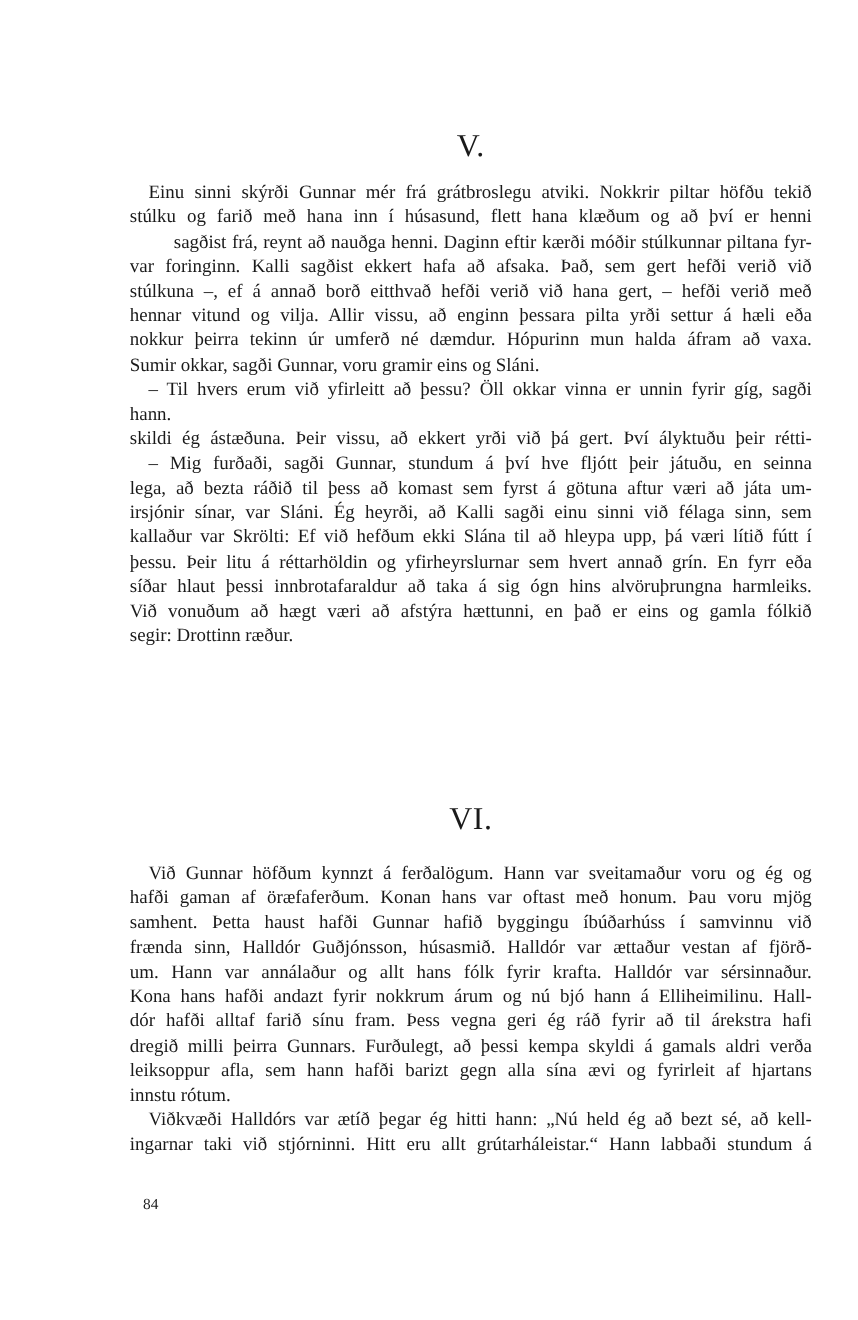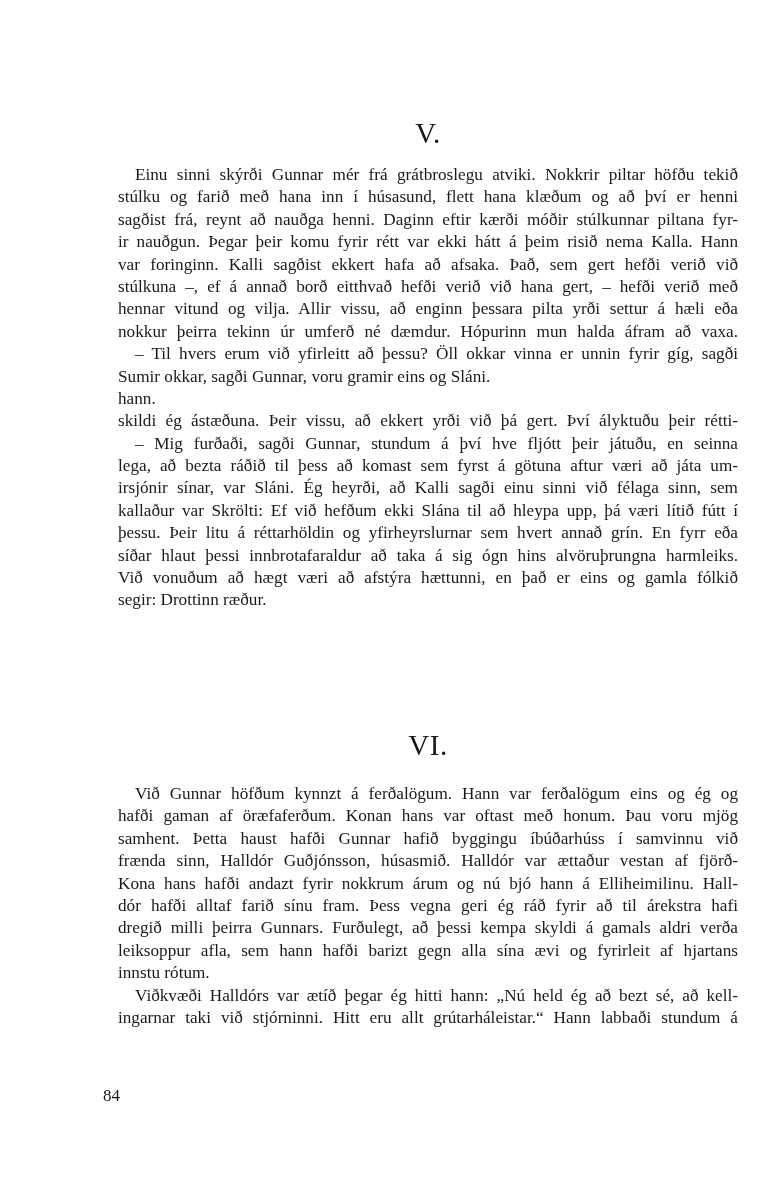--- a/index.html
+++ b/index.html
@@ -52,67 +52,67 @@
     }
     .line.last {
       text-align: left;
       text-align-last: left;
     }
     .line.indent {
       padding-left: 17px;
     }
     .page-number {
       position: absolute;
-      left: 103px;
+      left: 130px;
       top: 1086px;
-      font-size: 17px;
+      font-size: 14px;
       line-height: 20px;
     }
   </style>
 </head>
 <body>
 
 <div class="page">
 
   <div class="heading h5">V.</div>
 
   <div class="section s5">
 
     <span class="line indent" style="white-space: normal; height: 22.4px; overflow: hidden;">Einu sinni skýrði Gunnar mér frá grátbroslegu atviki. Nokkrir piltar höfðu tekið</span>
     <span class="line" style="white-space: normal; height: 22.4px; overflow: hidden;">stúlku og farið með hana inn í húsasund, flett hana klæðum og að því er henni</span>
-    <span class="line" style="white-space: normal; height: 22.4px; overflow: hidden;">sagðist frá, reynt að nauðga henni. Daginn eftir kærði móðir stúlkunnar piltana fyr-</span>
-    <span class="line" style="white-space: normal; height: 22.4px; overflow: hidden;">ir nauðgun. Þegar þeir komu fyrir rétt var ekki hátt á þeim risið nema Kalla. Hann</span>
+    <span class="line" style="white-space: normal; height: 22.4px; overflow: hidden; margin-left: 40px;">sagðist frá, reynt að nauðga henni. Daginn eftir kærði móðir stúlkunnar piltana fyr-</span>
     <span class="line" style="white-space: normal; height: 22.4px; overflow: hidden;">var foringinn. Kalli sagðist ekkert hafa að afsaka. Það, sem gert hefði verið við</span>
     <span class="line" style="white-space: normal; height: 22.4px; overflow: hidden;">stúlkuna –, ef á annað borð eitthvað hefði verið við hana gert, – hefði verið með</span>
     <span class="line" style="white-space: normal; height: 22.4px; overflow: hidden;">hennar vitund og vilja. Allir vissu, að enginn þessara pilta yrði settur á hæli eða</span>
     <span class="line" style="white-space: normal; height: 22.4px; overflow: hidden;">nokkur þeirra tekinn úr umferð né dæmdur. Hópurinn mun halda áfram að vaxa.</span>
+    <span class="line last">Sumir okkar, sagði Gunnar, voru gramir eins og Sláni.</span>
+
     <span class="line indent" style="white-space: normal; height: 22.4px; overflow: hidden;">– Til hvers erum við yfirleitt að þessu? Öll okkar vinna er unnin fyrir gíg, sagði</span>
-
-    <span class="line last">Sumir okkar, sagði Gunnar, voru gramir eins og Sláni.</span>
     <span class="line last">hann.</span>
 
     <span class="line" style="white-space: normal; height: 22.4px; overflow: hidden;">skildi ég ástæðuna. Þeir vissu, að ekkert yrði við þá gert. Því ályktuðu þeir rétti-</span>
     <span class="line indent" style="white-space: normal; height: 22.4px; overflow: hidden;">– Mig furðaði, sagði Gunnar, stundum á því hve fljótt þeir játuðu, en seinna</span>
     <span class="line" style="white-space: normal; height: 22.4px; overflow: hidden;">lega, að bezta ráðið til þess að komast sem fyrst á götuna aftur væri að játa um-</span>
     <span class="line" style="white-space: normal; height: 22.4px; overflow: hidden;">irsjónir sínar, var Sláni. Ég heyrði, að Kalli sagði einu sinni við félaga sinn, sem</span>
     <span class="line" style="white-space: normal; height: 22.4px; overflow: hidden;">kallaður var Skrölti: Ef við hefðum ekki Slána til að hleypa upp, þá væri lítið fútt í</span>
     <span class="line" style="white-space: normal; height: 22.4px; overflow: hidden;">þessu. Þeir litu á réttarhöldin og yfirheyrslurnar sem hvert annað grín. En fyrr eða</span>
     <span class="line" style="white-space: normal; height: 22.4px; overflow: hidden;">síðar hlaut þessi innbrotafaraldur að taka á sig ógn hins alvöruþrungna harmleiks.</span>
     <span class="line" style="white-space: normal; height: 22.4px; overflow: hidden;">Við vonuðum að hægt væri að afstýra hættunni, en það er eins og gamla fólkið</span>
     <span class="line last">segir: Drottinn ræður.</span>
   </div>
 
   <div class="heading h6">VI.</div>
 
   <div class="section s6">
 
-    <span class="line indent" style="white-space: normal; height: 22.4px; overflow: hidden;">Við Gunnar höfðum kynnzt á ferðalögum. Hann var ferðalögum eins og ég og</span>
+    <span class="line indent" style="white-space: normal; height: 22.4px; overflow: hidden;">Við Gunnar höfðum kynnzt á ferðalögum. Hann var sveitamaður voru og ég og</span>
     <span class="line" style="white-space: normal; height: 22.4px; overflow: hidden;">hafði gaman af öræfaferðum. Konan hans var oftast með honum. Þau voru mjög</span>
     <span class="line" style="white-space: normal; height: 22.4px; overflow: hidden;">samhent. Þetta haust hafði Gunnar hafið byggingu íbúðarhúss í samvinnu við</span>
     <span class="line" style="white-space: normal; height: 22.4px; overflow: hidden;">frænda sinn, Halldór Guðjónsson, húsasmið. Halldór var ættaður vestan af fjörð-</span>
+    <span class="line" style="white-space: normal; height: 22.4px; overflow: hidden;">um. Hann var annálaður og allt hans fólk fyrir krafta. Halldór var sérsinnaður.</span>
     <span class="line" style="white-space: normal; height: 22.4px; overflow: hidden;">Kona hans hafði andazt fyrir nokkrum árum og nú bjó hann á Elliheimilinu. Hall-</span>
     <span class="line" style="white-space: normal; height: 22.4px; overflow: hidden;">dór hafði alltaf farið sínu fram. Þess vegna geri ég ráð fyrir að til árekstra hafi</span>
     <span class="line" style="white-space: normal; height: 22.4px; overflow: hidden;">dregið milli þeirra Gunnars. Furðulegt, að þessi kempa skyldi á gamals aldri verða</span>
     <span class="line" style="white-space: normal; height: 22.4px; overflow: hidden;">leiksoppur afla, sem hann hafði barizt gegn alla sína ævi og fyrirleit af hjartans</span>
     <span class="line last">innstu rótum.</span>
 
     <span class="line indent" style="white-space: normal; height: 22.4px; overflow: hidden;">Viðkvæði Halldórs var ætíð þegar ég hitti hann: „Nú held ég að bezt sé, að kell-</span>
     <span class="line" style="white-space: normal; height: 22.4px; overflow: hidden;">ingarnar taki við stjórninni. Hitt eru allt grútarháleistar.“ Hann labbaði stundum á</span>
   </div>
 

